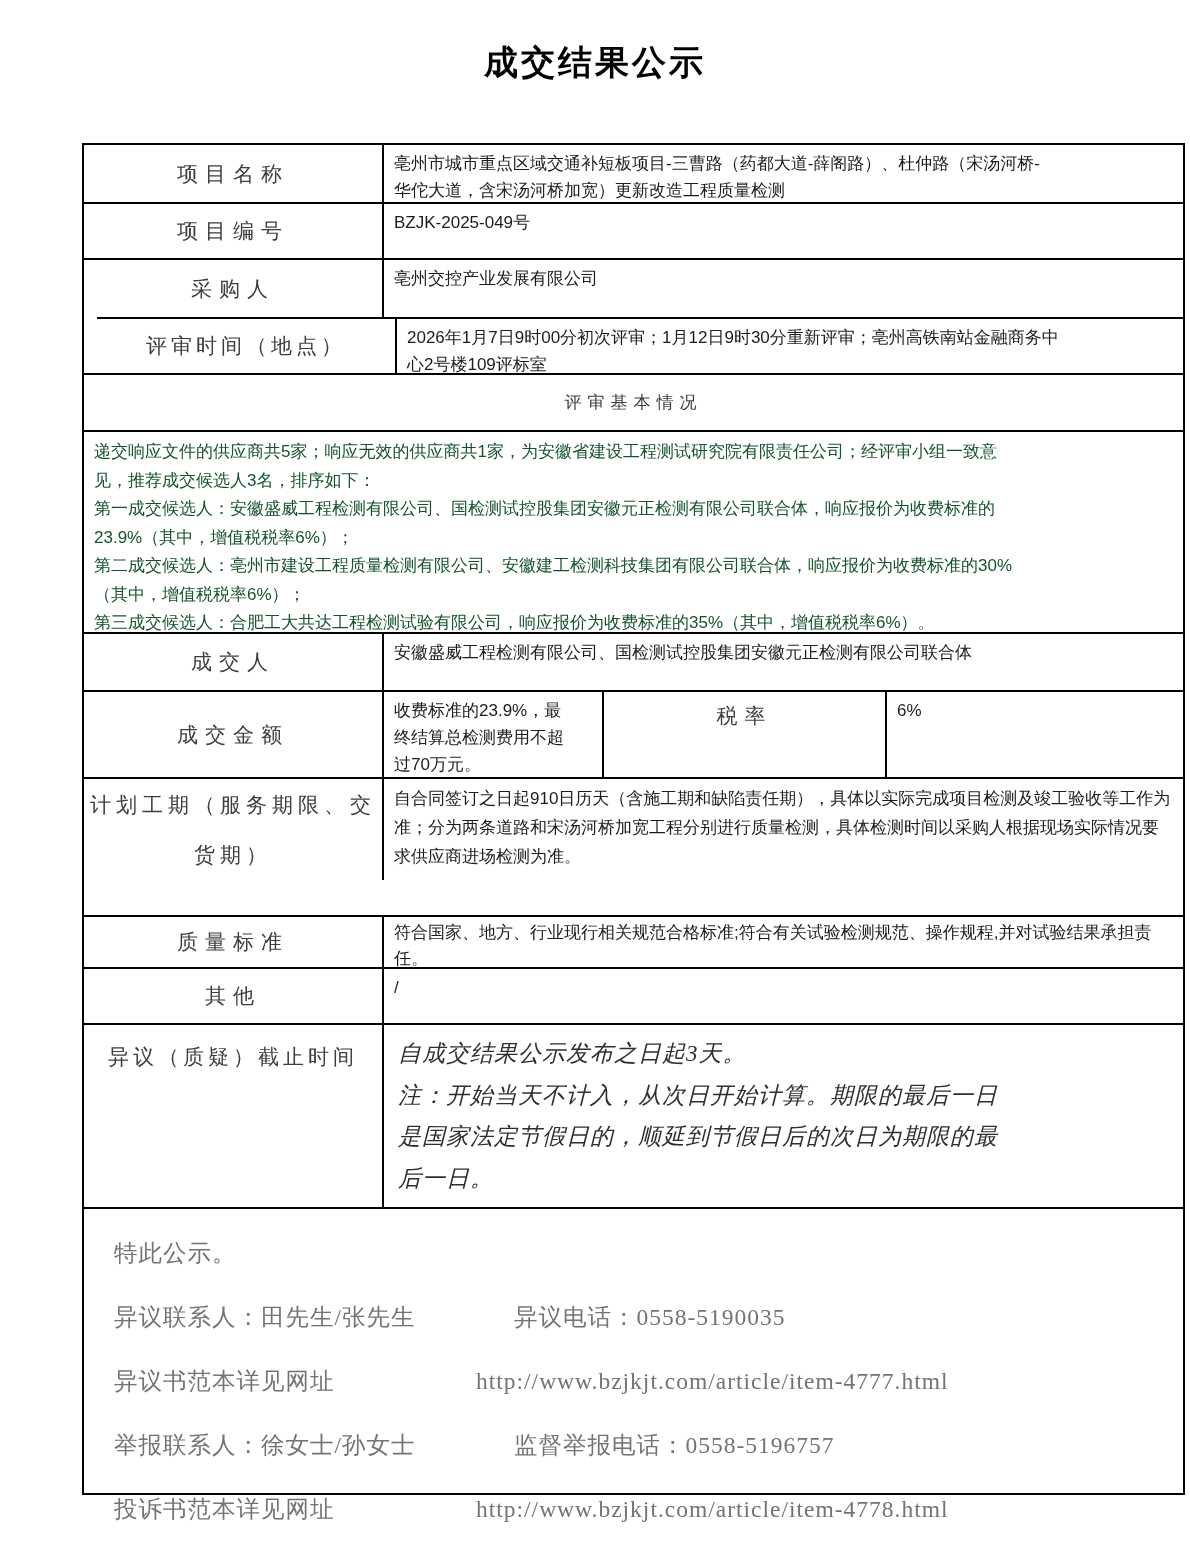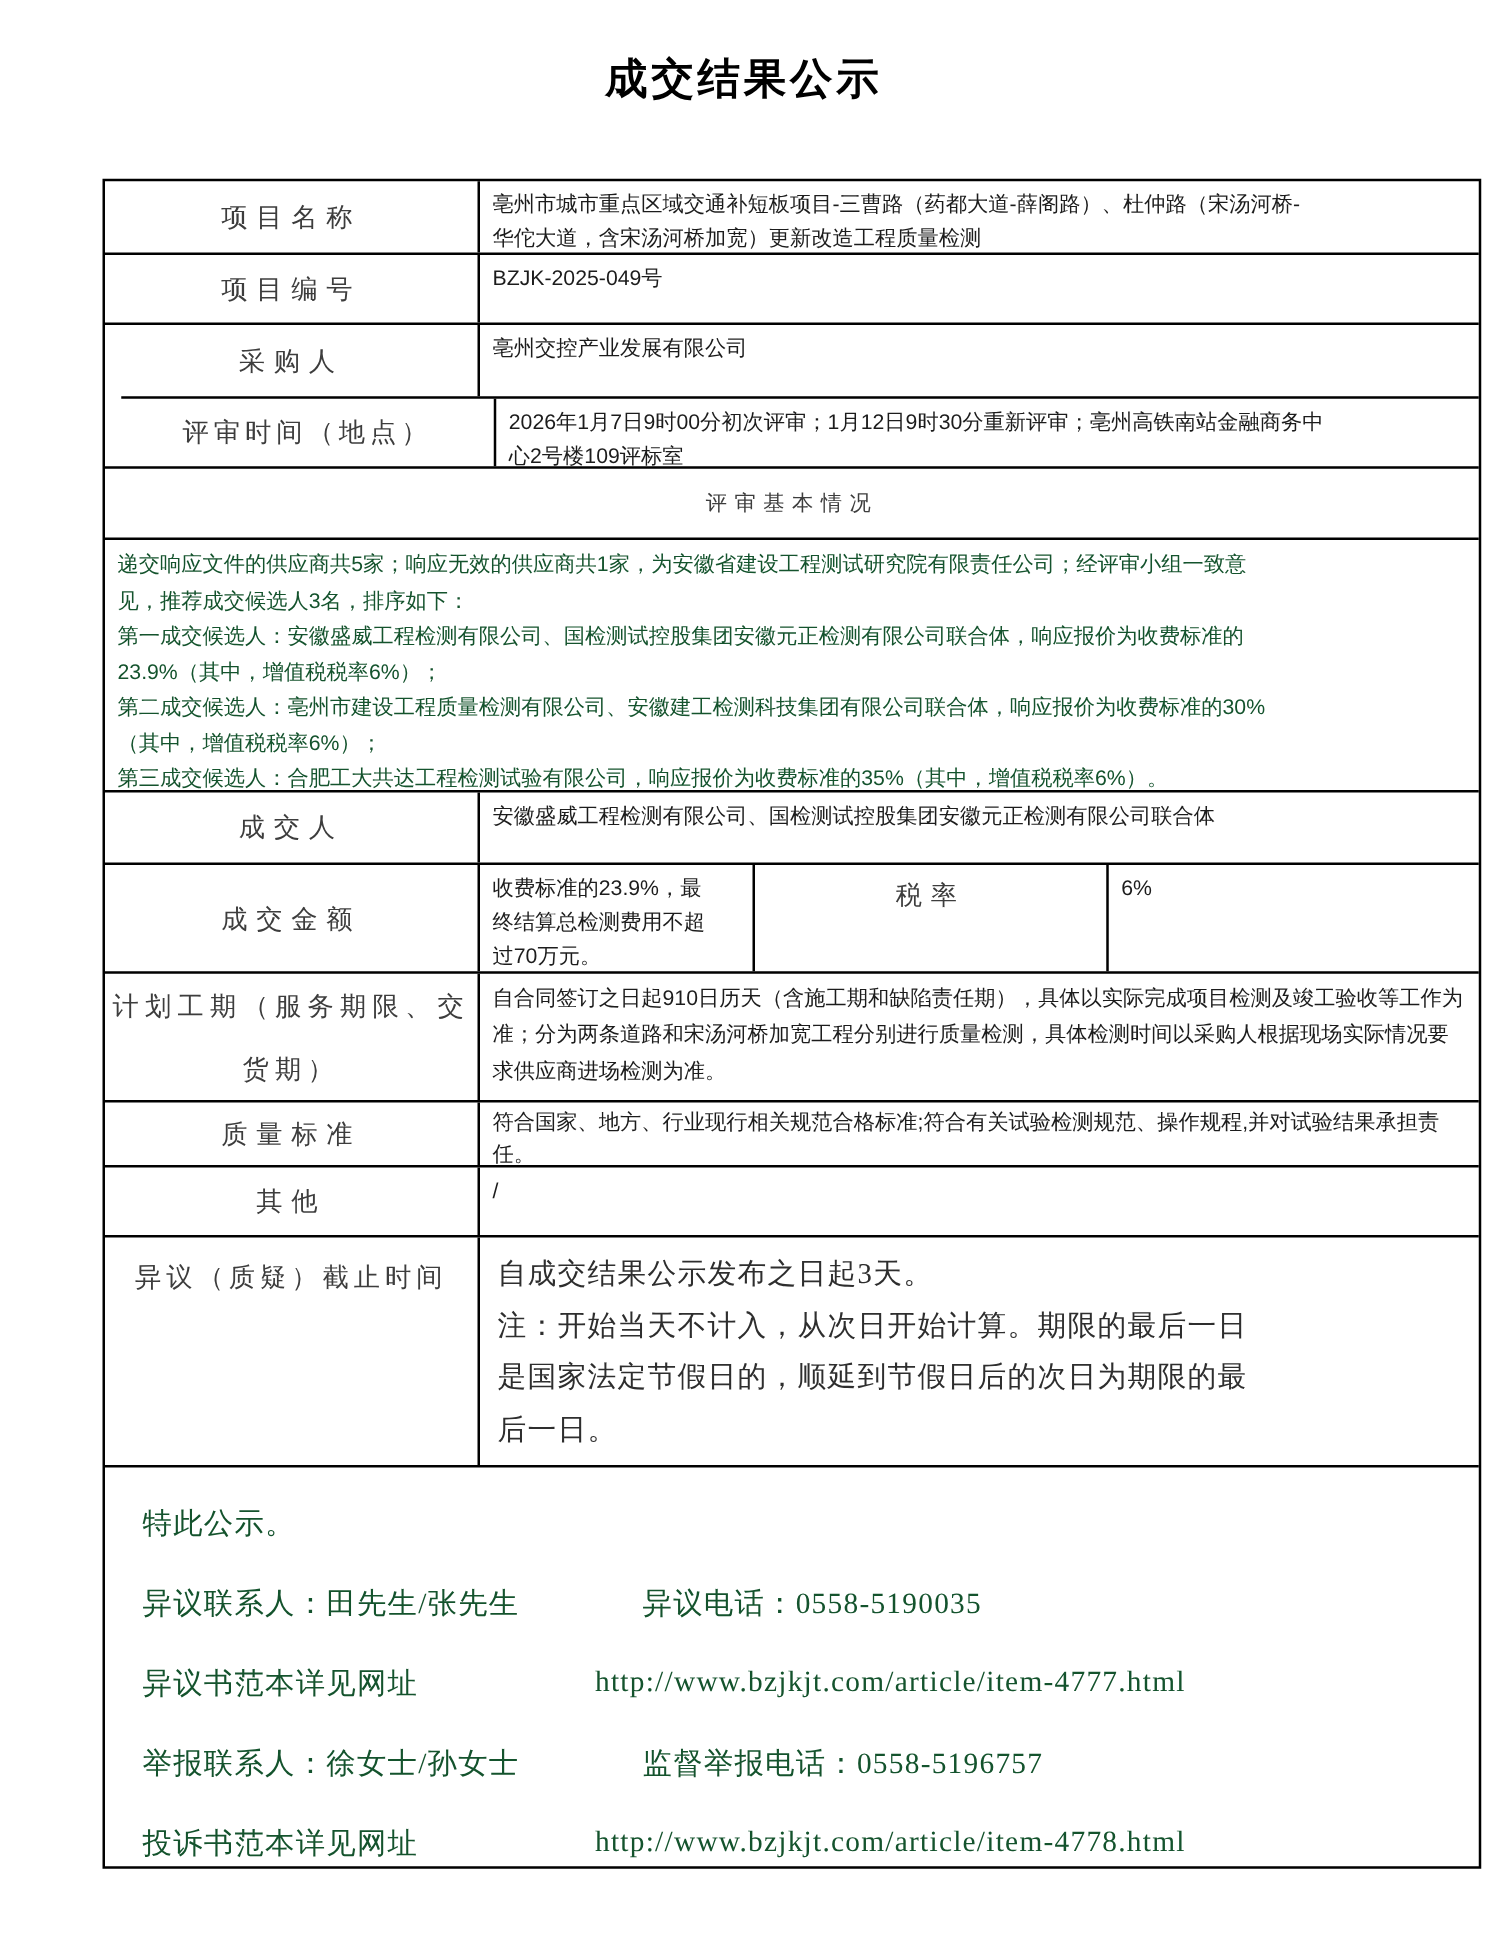--- a/index.html
+++ b/index.html
@@ -31,21 +31,21 @@
 
   .cell-value{
     flex:1 1 auto;border-left:2px solid #000;box-sizing:border-box;
     padding:5px 10px;font-size:17px;line-height:27px;color:#1c1c1c;
     white-space:pre-line;overflow:hidden;
   }
 
   .row-h1{height:57px;} .row-h2{height:56px;} .row-h3{height:59px;}
   .row-h4{height:56px;margin-left:13px;} .row-h5{height:57px;} .row-h6{height:202px;}
   .row-h7{height:58px;} .row-h8{height:87px;} .row-h9{height:103px;}
-  .row-h10{height:52px;} .row-h11{height:56px;} .row-h12{height:184px;}
+  .row-h10{height:52px;margin-top:35px;} .row-h11{height:56px;} .row-h12{height:184px;}
   .row-h13{flex:1 1 auto;}
 
   .section-head{
     flex:1;display:flex;align-items:center;justify-content:center;
     font-family:"Liberation Serif","DejaVu Serif",serif;
     font-size:17px;letter-spacing:6px;color:#3d3d3d;
   }
   .review-text{
     flex:1;padding:6px 10px;box-sizing:border-box;
     font-size:17px;line-height:28.5px;color:#14532d;white-space:pre-line;overflow:hidden;
@@ -59,27 +59,27 @@
     font-family:"Liberation Serif","DejaVu Serif",serif;
     font-size:21px;letter-spacing:7px;color:#3d3d3d;
   }
   .cell-taxvalue{flex:1 1 auto;}
 
   .cell-quality{line-height:26px;padding-top:3px;}
 
   .cell-objection{
     font-family:"Liberation Serif","DejaVu Serif",serif;
     font-size:23px;line-height:41.5px;color:#2e2e2e;
-    padding:8px 14px;letter-spacing:1px;
+    padding:8px 14px;letter-spacing:1px;font-style:italic;
   }
 
   .footer-block{
     flex:1;box-sizing:border-box;padding:12px 14px 0 30px;
     font-family:"Liberation Serif","DejaVu Serif",serif;
-    font-size:23.5px;color:#14532d;letter-spacing:1px;overflow:hidden;
+    font-size:23.5px;color:#737373;letter-spacing:1px;overflow:hidden;
   }
   .footer-note{height:64px;display:flex;align-items:center;}
   .footer-line{height:64px;display:flex;align-items:center;}
   .footer-line .left{flex:0 0 400px;width:400px;}
   .footer-line.url-line .left{flex:0 0 362px;width:362px;}
   .footer-line .right{white-space:nowrap;}
 </style>
 </head>
 <body>
 

